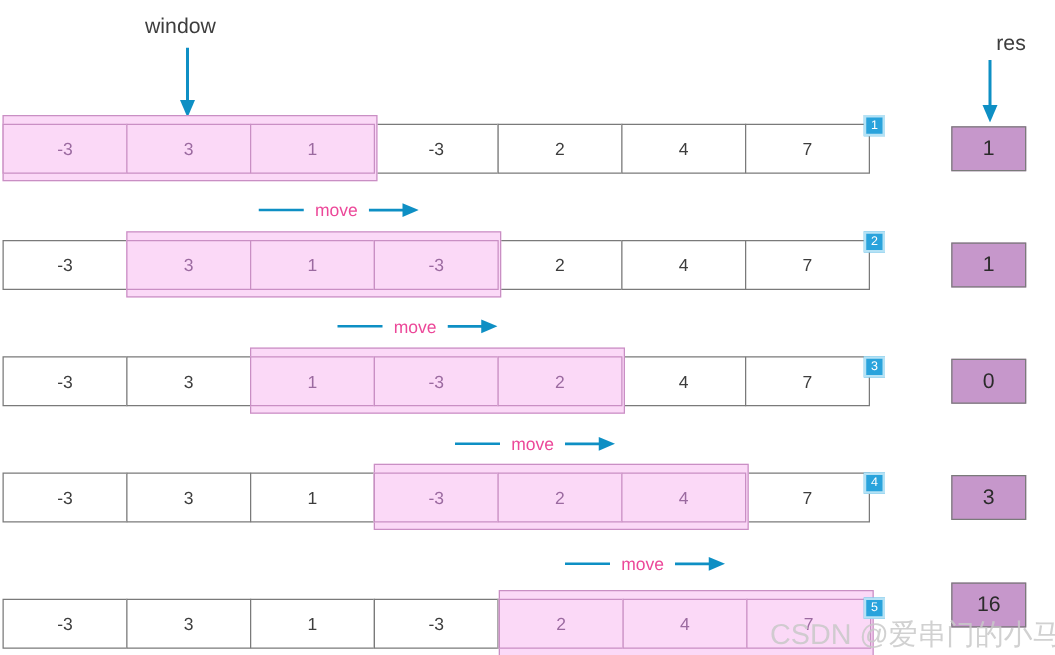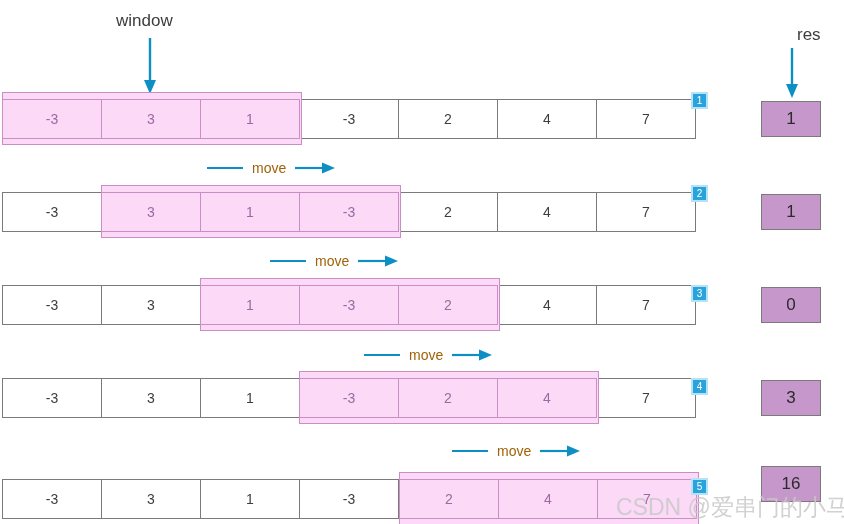--- a/index.html
+++ b/index.html
@@ -131,21 +131,21 @@
     align-items: center;
     z-index: 2;
   }
   .move .dash {
     width: 36px;
     height: 2px;
     background: #0e8fc4;
   }
   .move .mlabel {
     font-size: 14px;
-    color: #a16207;
+    color: #ec4899;
     margin: 0 9px;
     line-height: 1;
   }
   .move .arrow-svg { display: block; }
 
   
   #watermark {
     position: absolute;
     left: 588px;
     top: 492px;

